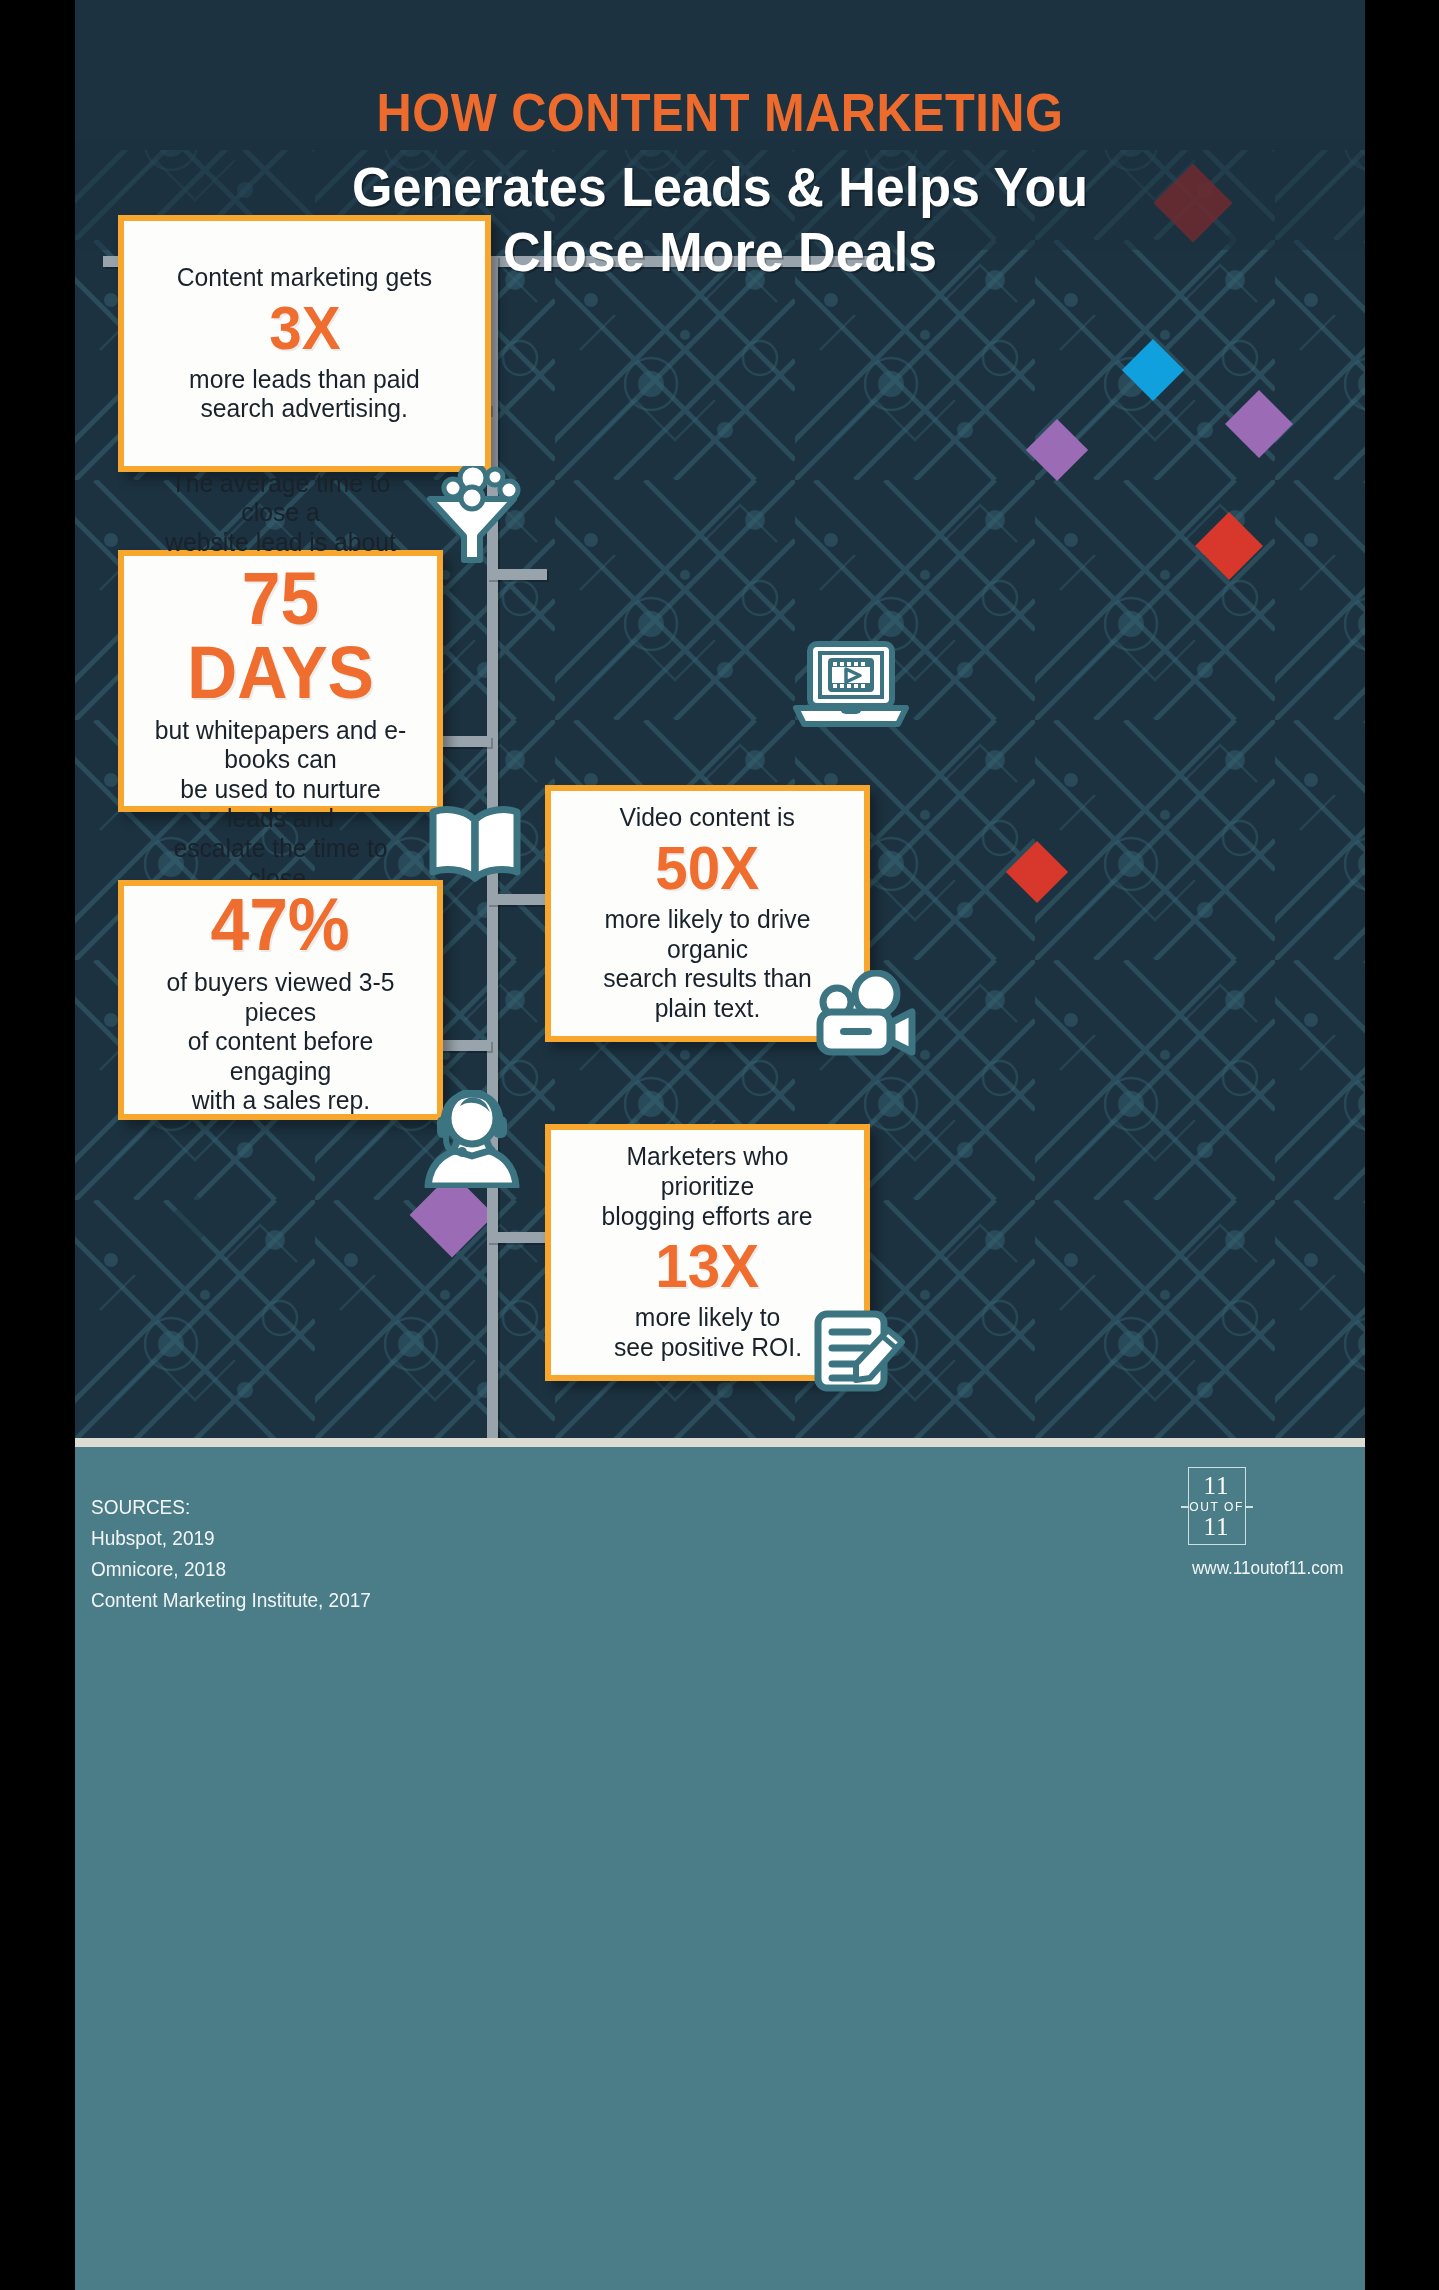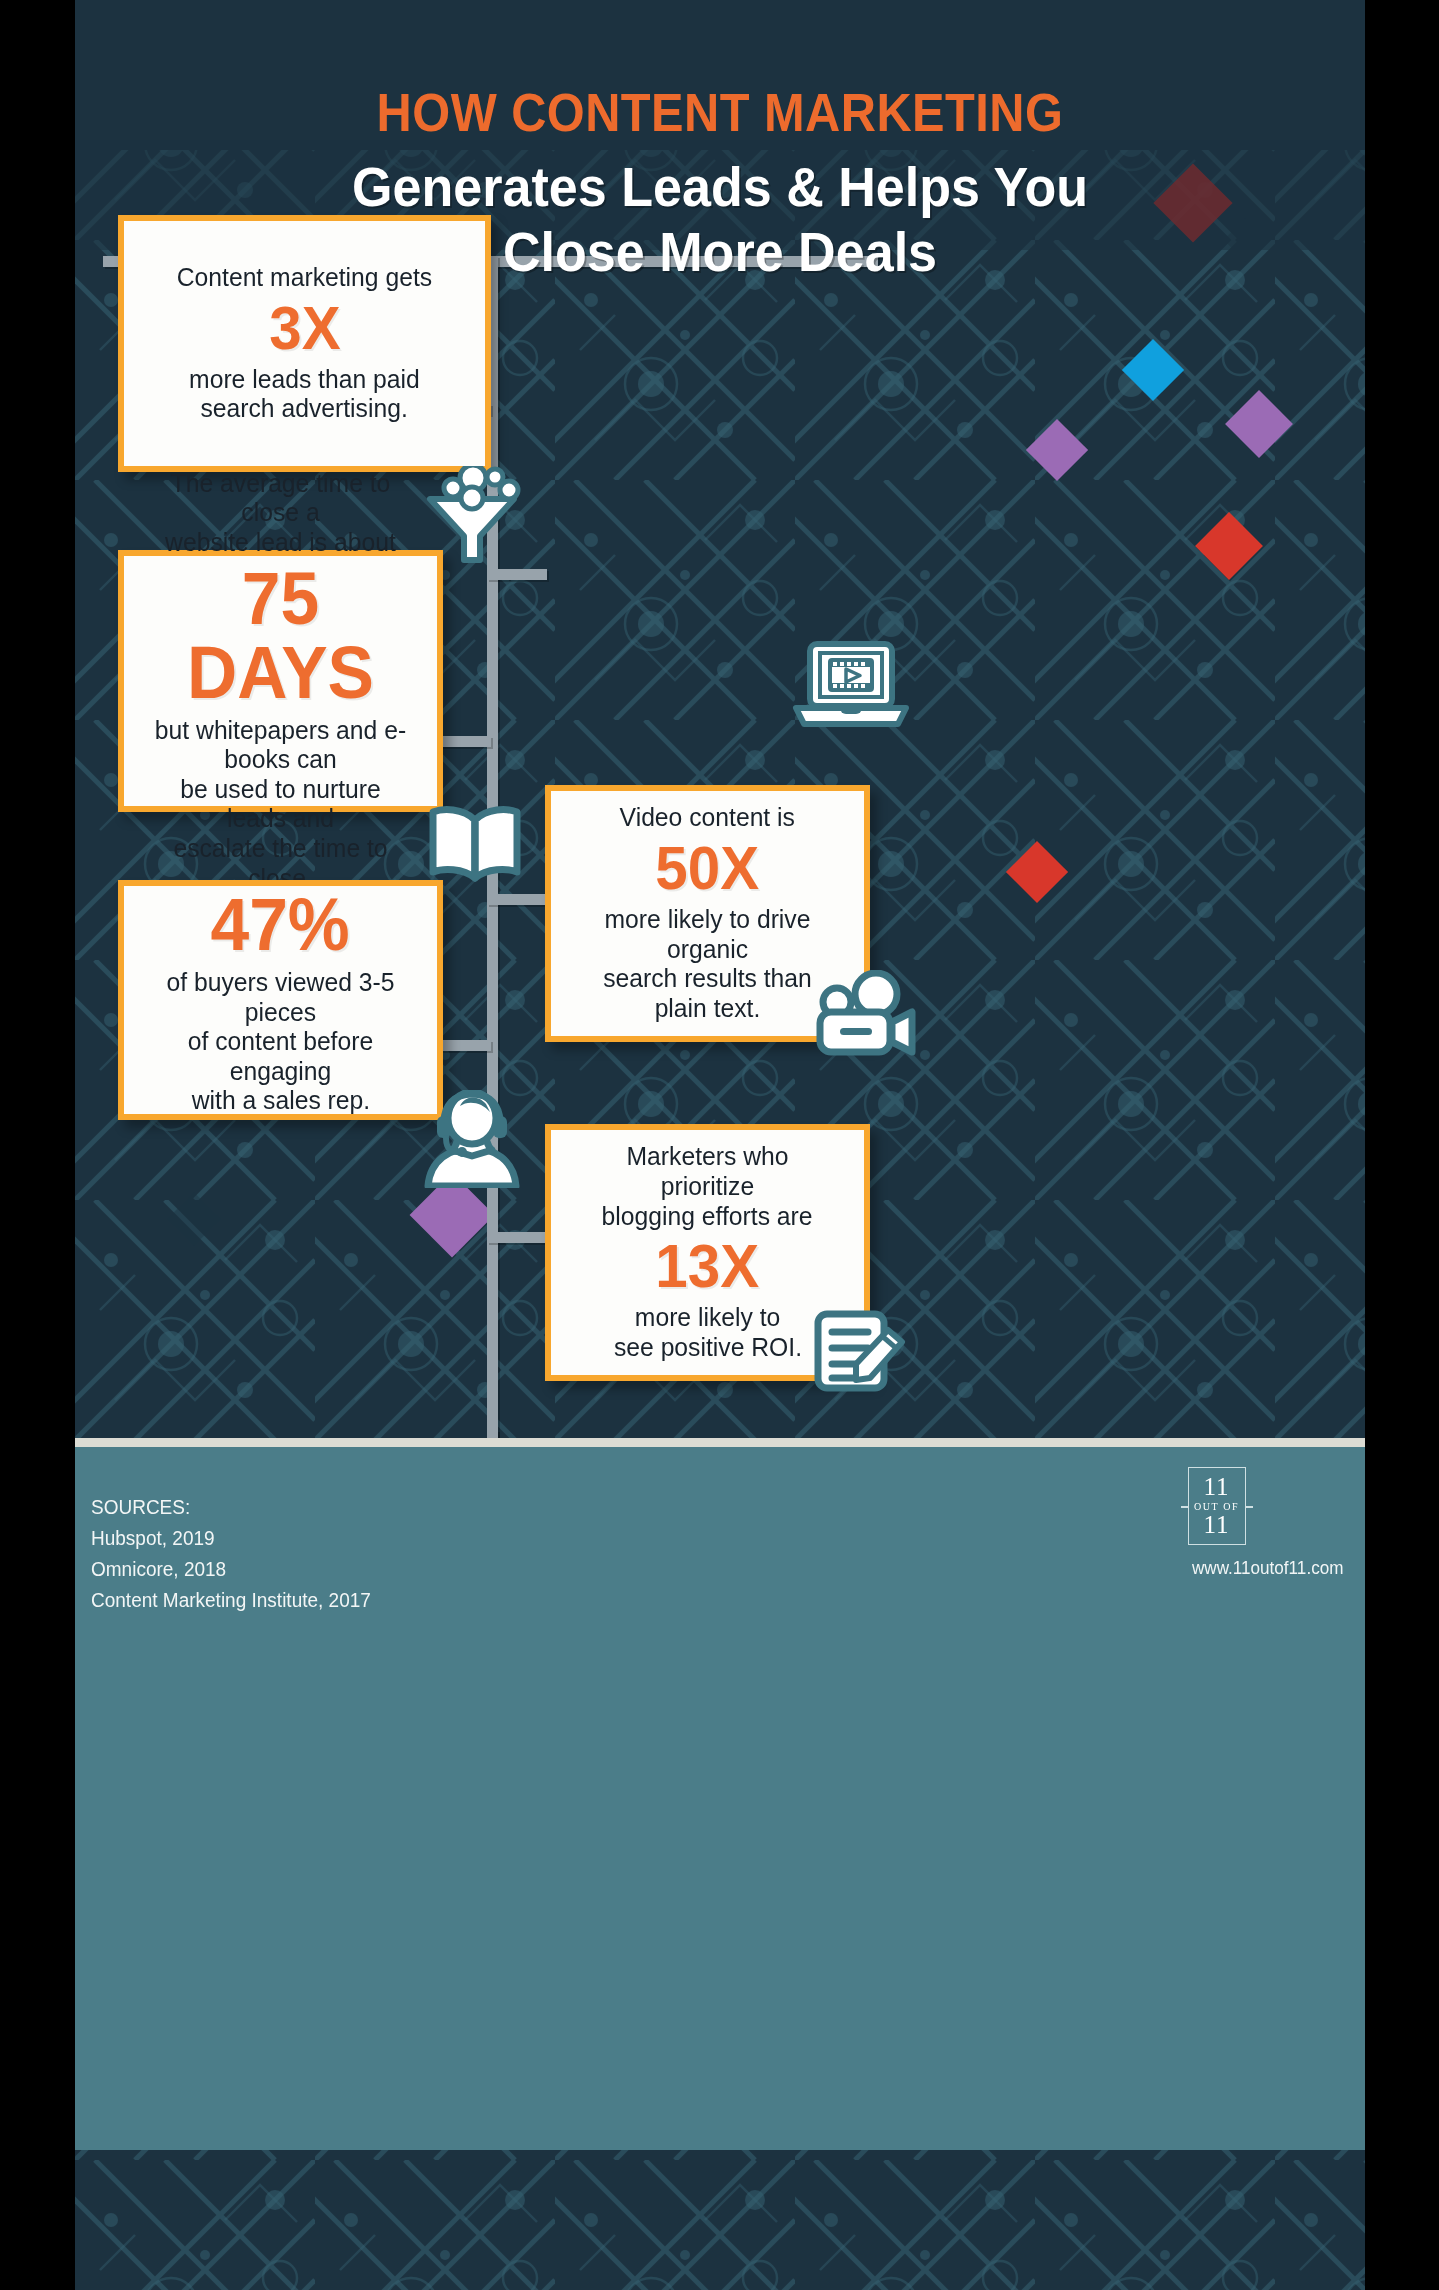--- a/index.html
+++ b/index.html
@@ -57,21 +57,21 @@
     text-shadow: 2px 2px 0 rgba(0,0,0,.07);
   }
   .big.s60 { font-size: 62px; }
   .big.s72 { font-size: 74px; }
   
   .icon { position: absolute; z-index: 7; }
   
   .footline { position: absolute; left: 0; top: 1438px; width: 1290px; height: 9px;
               background: #dcdcd4; z-index: 8; }
   .footer {
-    position: absolute; left: 0; top: 1447px; width: 1290px; height: 703px;
+    position: absolute; left: 0; top: 1447px; width: 1290px; height: 844px;
     background: #4b7d89; z-index: 8;
   }
   .sources {
     position: absolute; left: 16px; top: 45px;
     font-family: "Liberation Sans Narrow", "Liberation Sans", sans-serif;
     font-size: 20px; line-height: 1.55; color: #f3f6f6;
     transform: scaleX(.95); transform-origin: left top;
   }
   .logo-wrap { position: absolute; right: 18px; top: 20px; }
   .logo-box {
@@ -79,22 +79,22 @@
     display: flex; flex-direction: column; align-items: center;
     justify-content: center; position: relative;
   }
   .logo-box .tick { position: absolute; top: 50%; width: 7px; height: 1.6px; background: #cfe0e3; }
   .logo-box .tick.l { left: -8px; } .logo-box .tick.r { right: -8px; }
   .lg-num {
     font-family: "Liberation Serif", serif; font-size: 25px; color: #ffffff;
     line-height: .95; letter-spacing: 1px;
   }
   .lg-of {
-    font-family: Liberation Serif, serif;
-    font-size: 10px; letter-spacing: 1.6px; color: #ffffff;
+    font-family: Liberation Sans, sans-serif;
+    font-size: 12px; letter-spacing: 1.6px; color: #ffffff;
     margin: 2px 0 1px;
   }
   .site {
     margin-top: 13px;
     font-family: "Liberation Sans Narrow", "Liberation Sans", sans-serif;
     font-size: 18px; color: #f2f6f6; transform: scaleX(.95);
   }
 </style>
 </head>
 <body>

